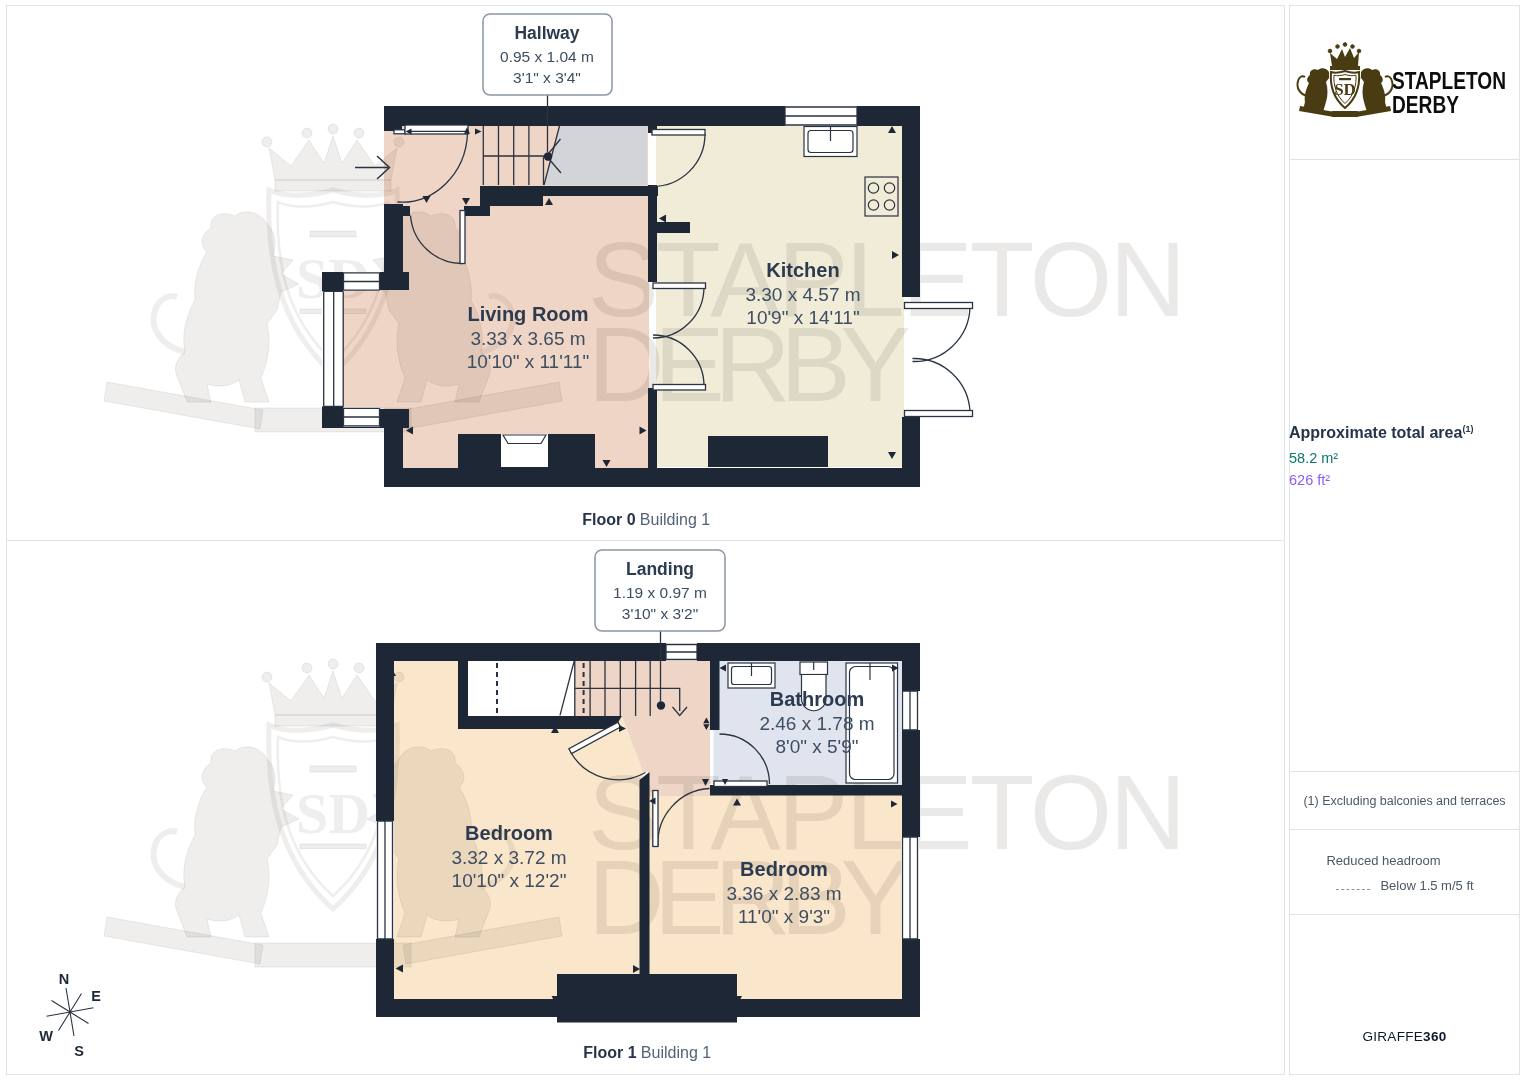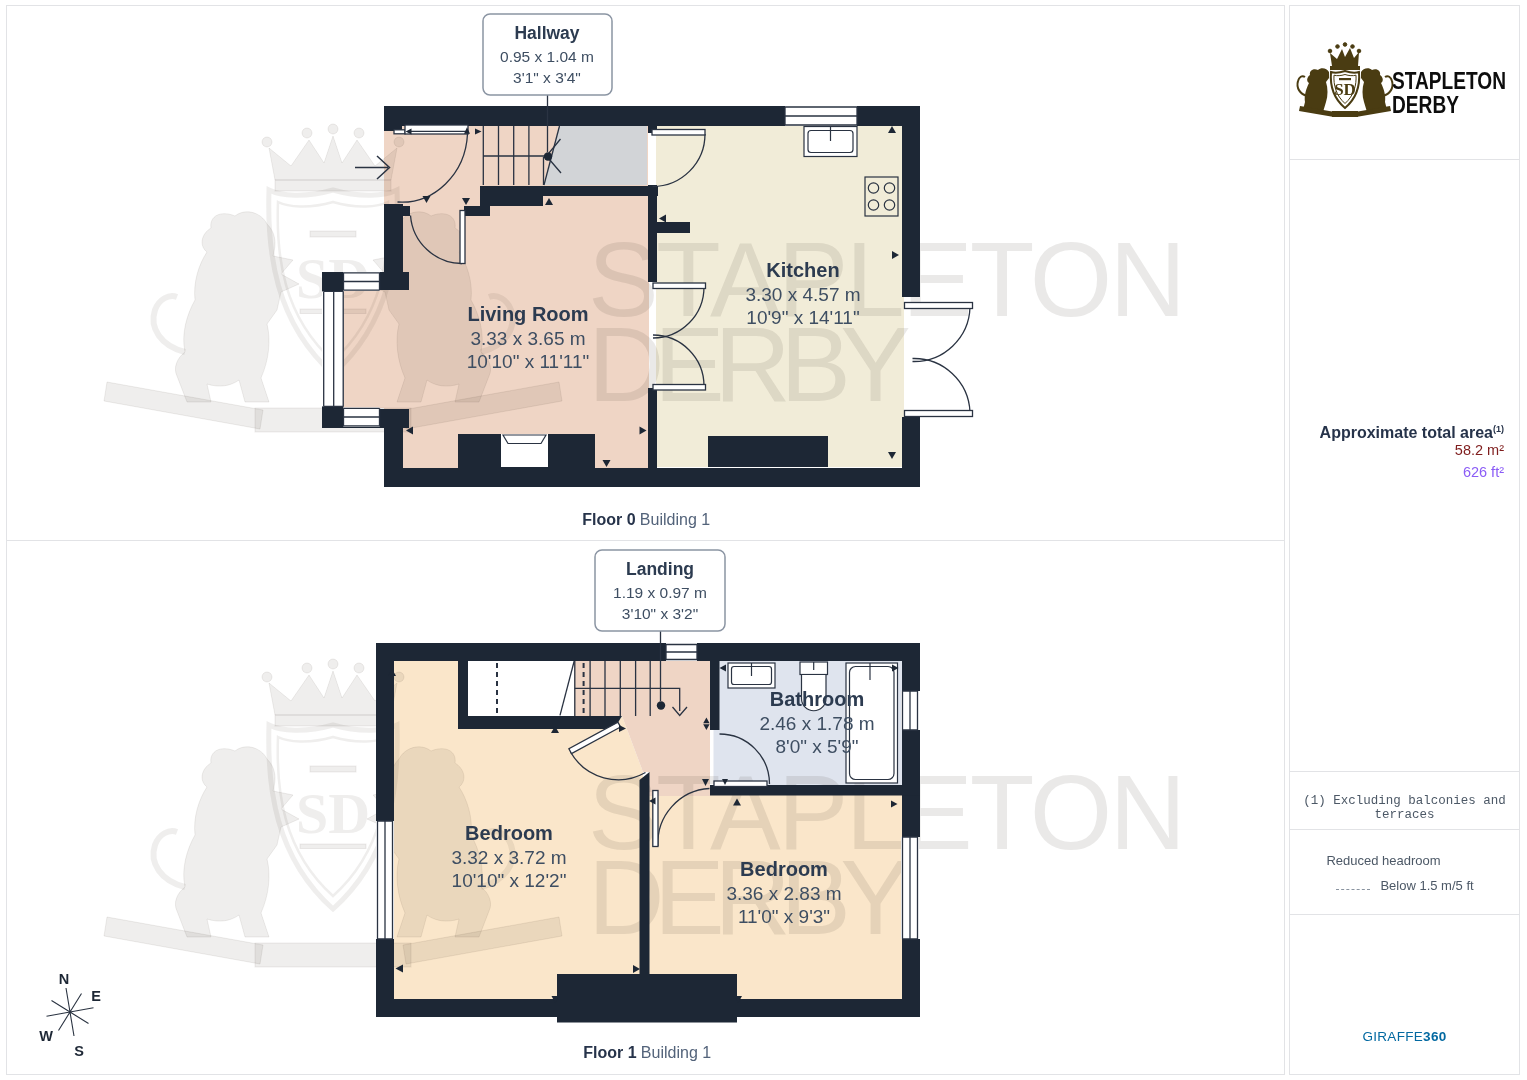--- a/index.html
+++ b/index.html
@@ -20,33 +20,33 @@
   <div class="card" style="left:1289px;top:5px;width:231px;height:1070px;"></div>
 
   <div style="position:absolute;left:1290px;top:159px;width:229px;height:1.4px;background:#e2e3e6;"></div>
 
   <div style="position:absolute;left:1290px;top:771px;width:229px;height:1.4px;background:#e2e3e6;"></div>
 
   <div style="position:absolute;left:1290px;top:829px;width:229px;height:1.4px;background:#e2e3e6;"></div>
 
   <div style="position:absolute;left:1290px;top:914px;width:229px;height:1.4px;background:#e2e3e6;"></div>
 
-  <div class="sbtext" style="position:absolute;left:1289px;top:424px;width:215px;text-align:right;">
+  <div class="sbtext" style="position:absolute;left:1289px;top:424px;width:215px;text-align:left;">
     <div style="font-weight:bold;font-size:16px;color:#26334a;">Approximate total area<span style="font-size:9px;vertical-align:6px;">(1)</span></div>
-    <div style="font-size:14.5px;color:#7f1d1d;">58.2 m²</div>
+    <div style="font-size:14.5px;margin-top:8px;color:#0f766e;">58.2 m²</div>
     <div style="font-size:14.5px;margin-top:6px;color:#8b5cf6;">626 ft²</div>
   </div>
 
-  <div class="sbtext" style="position:absolute;left:1289px;top:794px;width:231px;text-align:center;font-size:12.5px;font-family:Liberation Mono, monospace;">(1) Excluding balconies and terraces</div>
+  <div class="sbtext" style="position:absolute;left:1289px;top:794px;width:231px;text-align:center;font-size:12.5px;">(1) Excluding balconies and terraces</div>
 
   <div class="sbtext" style="position:absolute;left:1289px;top:853px;width:189px;text-align:center;font-size:13px;">Reduced headroom</div>
   <div class="sbtext" style="position:absolute;left:1289px;top:878px;width:232px;text-align:center;font-size:13px;"><span style="border-bottom:1.6px dashed #8a94a0;display:inline-block;width:34px;height:8px;margin-right:10px;"></span>Below 1.5 m/5 ft</div>
 
 
-  <div style="position:absolute;left:1289px;top:1029px;width:231px;text-align:center;font-size:13.5px;color:#0369a1;letter-spacing:0.3px;">GIRAFFE<b>360</b></div>
+  <div style="position:absolute;left:1289px;top:1029px;width:231px;text-align:center;font-size:13.5px;color:#0f172a;letter-spacing:0.3px;">GIRAFFE<b>360</b></div>
 
   <svg id="logo" width="230" height="130" viewBox="0 0 230 130" style="left:1293px;top:32px;">
 
     <g fill="#4a3c12" stroke="#4a3c12">
       <path d="M39,34 L37,21 L44,27 L49,17 L52,25 L57,16 L61,26 L66,20 L65,34 Z" stroke="none"></path>
       <circle cx="37" cy="19" r="1.8"></circle>
         <circle cx="44.5" cy="14.5" r="1.8"></circle>
         <circle cx="52" cy="12.5" r="1.8"></circle>
         <circle cx="59.5" cy="14.5" r="1.8"></circle>
         <circle cx="66" cy="19" r="1.8"></circle>

